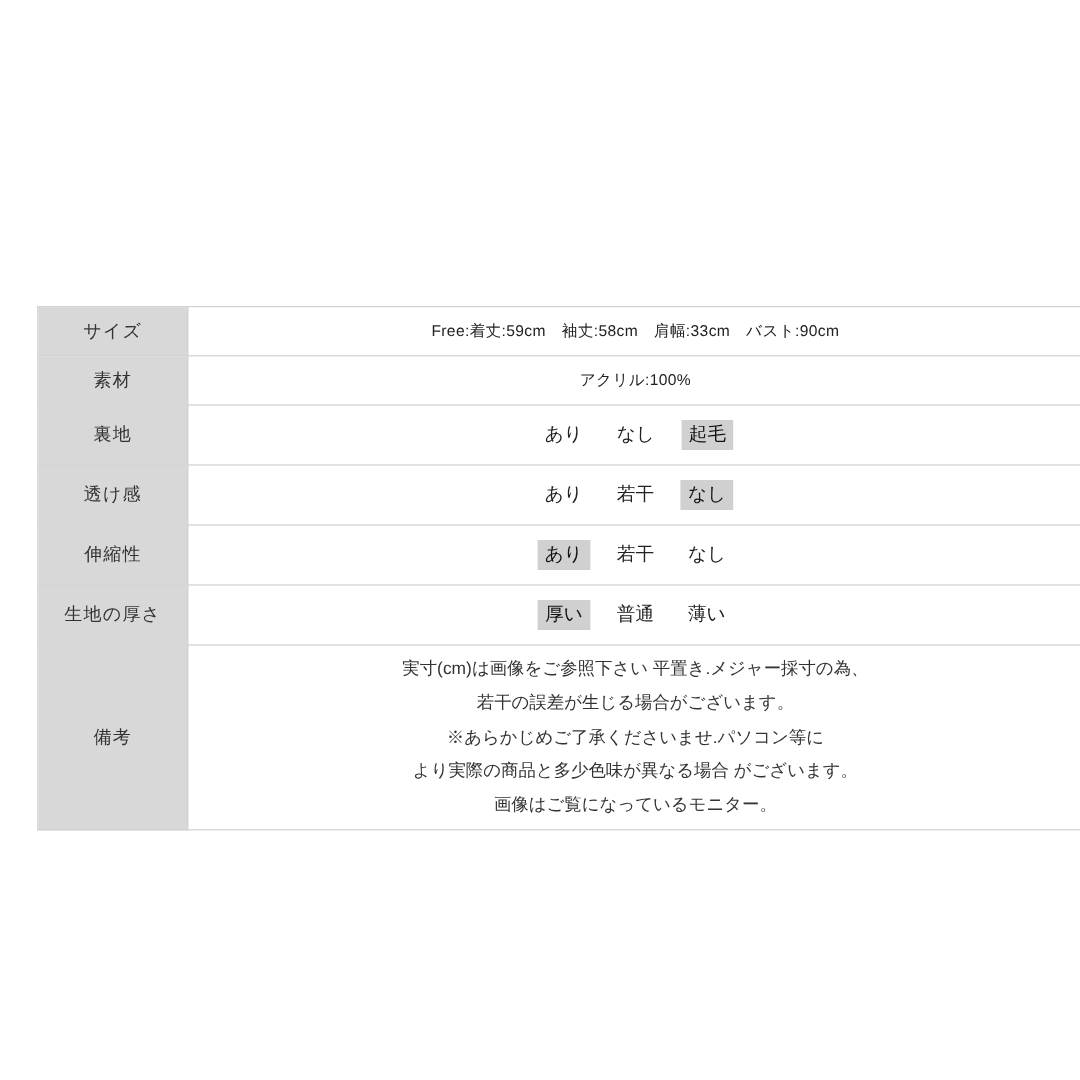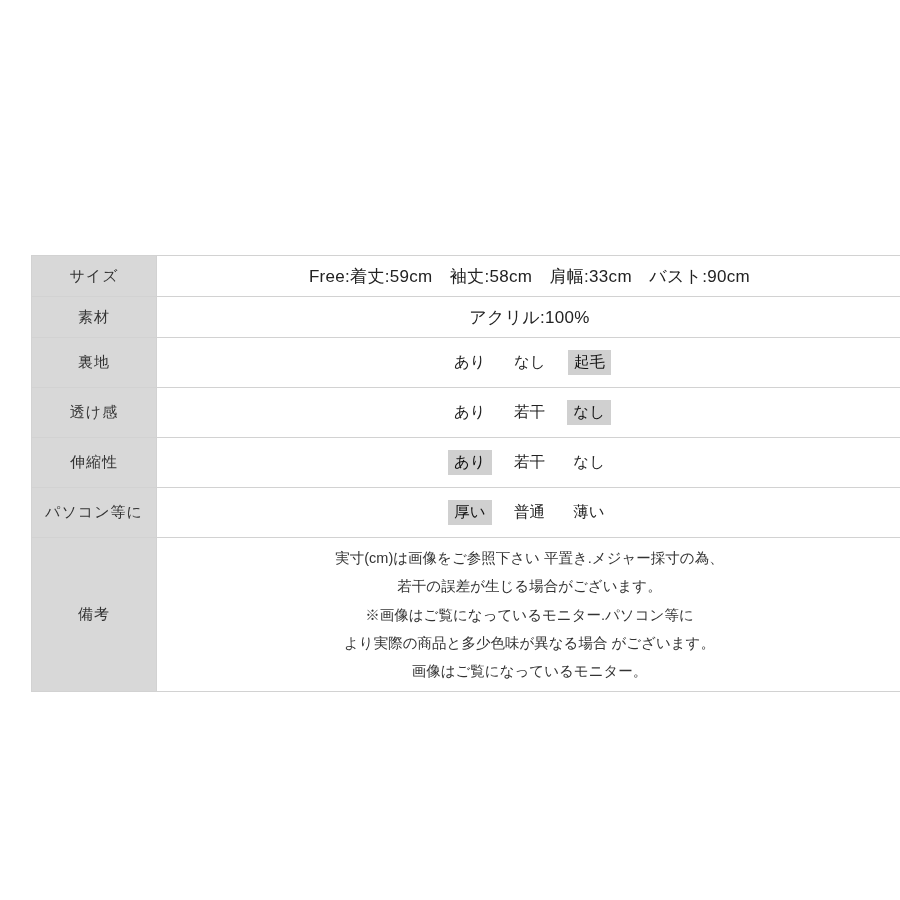--- a/index.html
+++ b/index.html
@@ -65,21 +65,21 @@
     padding: 2px 6px;
     margin: 12px 6px;
     font-size: 15.5px;
     color: #222222;
   }
   .opt.sel {
     background: #d0d0d0;
     color: #111111;
   }
   .size-text {
-    font-size: 17px;
+    font-size: 13px;
     letter-spacing: 0.3px;
     text-align: right;
   }
   .remarks {
     line-height: 1.95;
     font-size: 14.5px;
     color: #333333;
     padding: 6px 22px;
   }
   .remarks div {
@@ -128,36 +128,36 @@
         <th>伸縮性</th>
         <td>
           <span class="opts">
             <span class="opt sel">あり</span>
             <span class="opt">若干</span>
             <span class="opt">なし</span>
           </span>
         </td>
       </tr>
       <tr>
-        <th>パソコン等に</th>
+        <th>生地の厚さ</th>
         <td>
           <span class="opts">
             <span class="opt sel">厚い</span>
             <span class="opt">普通</span>
             <span class="opt">薄い</span>
           </span>
         </td>
       </tr>
       <tr class="row-remarks">
         <th>備考</th>
         <td>
           <div class="remarks">
             <div>実寸(cm)は画像をご参照下さい 平置き.メジャー採寸の為、</div>
             <div>若干の誤差が生じる場合がございます。</div>
-            <div>※画像はご覧になっているモニター.パソコン等に</div>
+            <div>※あらかじめご了承くださいませ.パソコン等に</div>
             <div>より実際の商品と多少色味が異なる場合 がございます。</div>
             <div>画像はご覧になっているモニター。</div>
           </div>
         </td>
       </tr>
     </tbody>
   </table>
 </div>
 
 </body></html>

